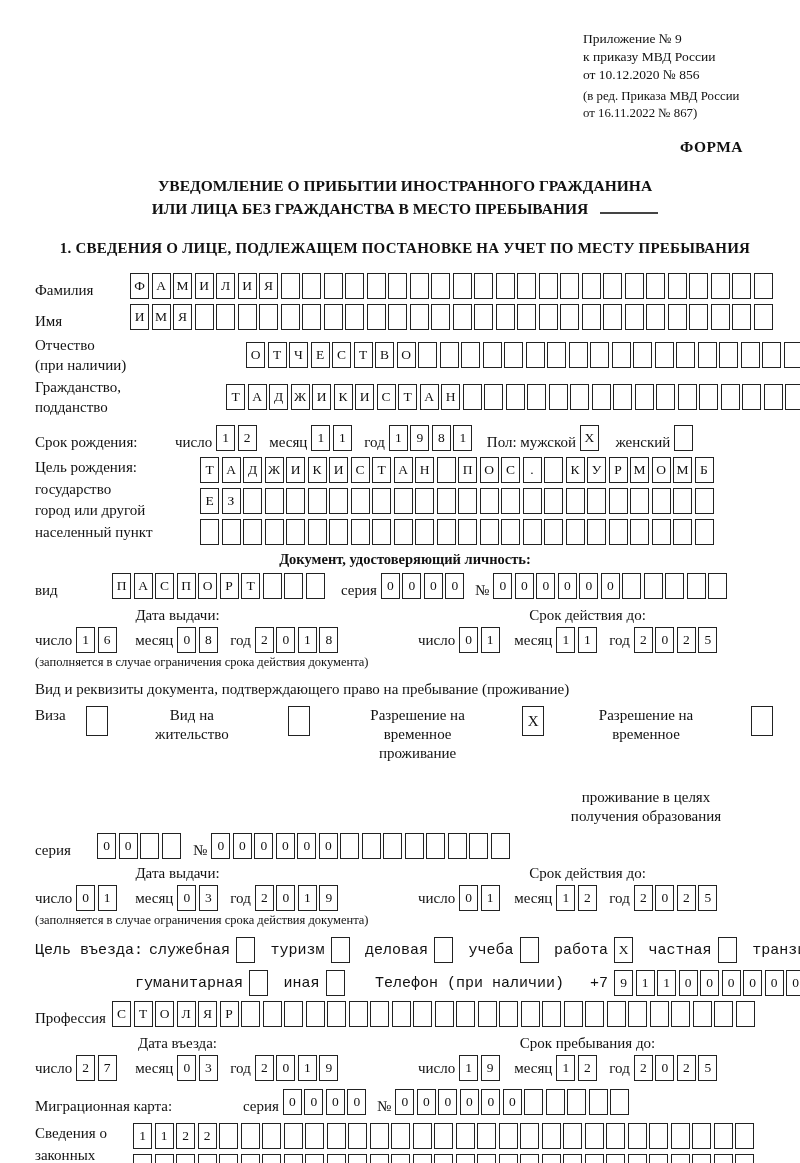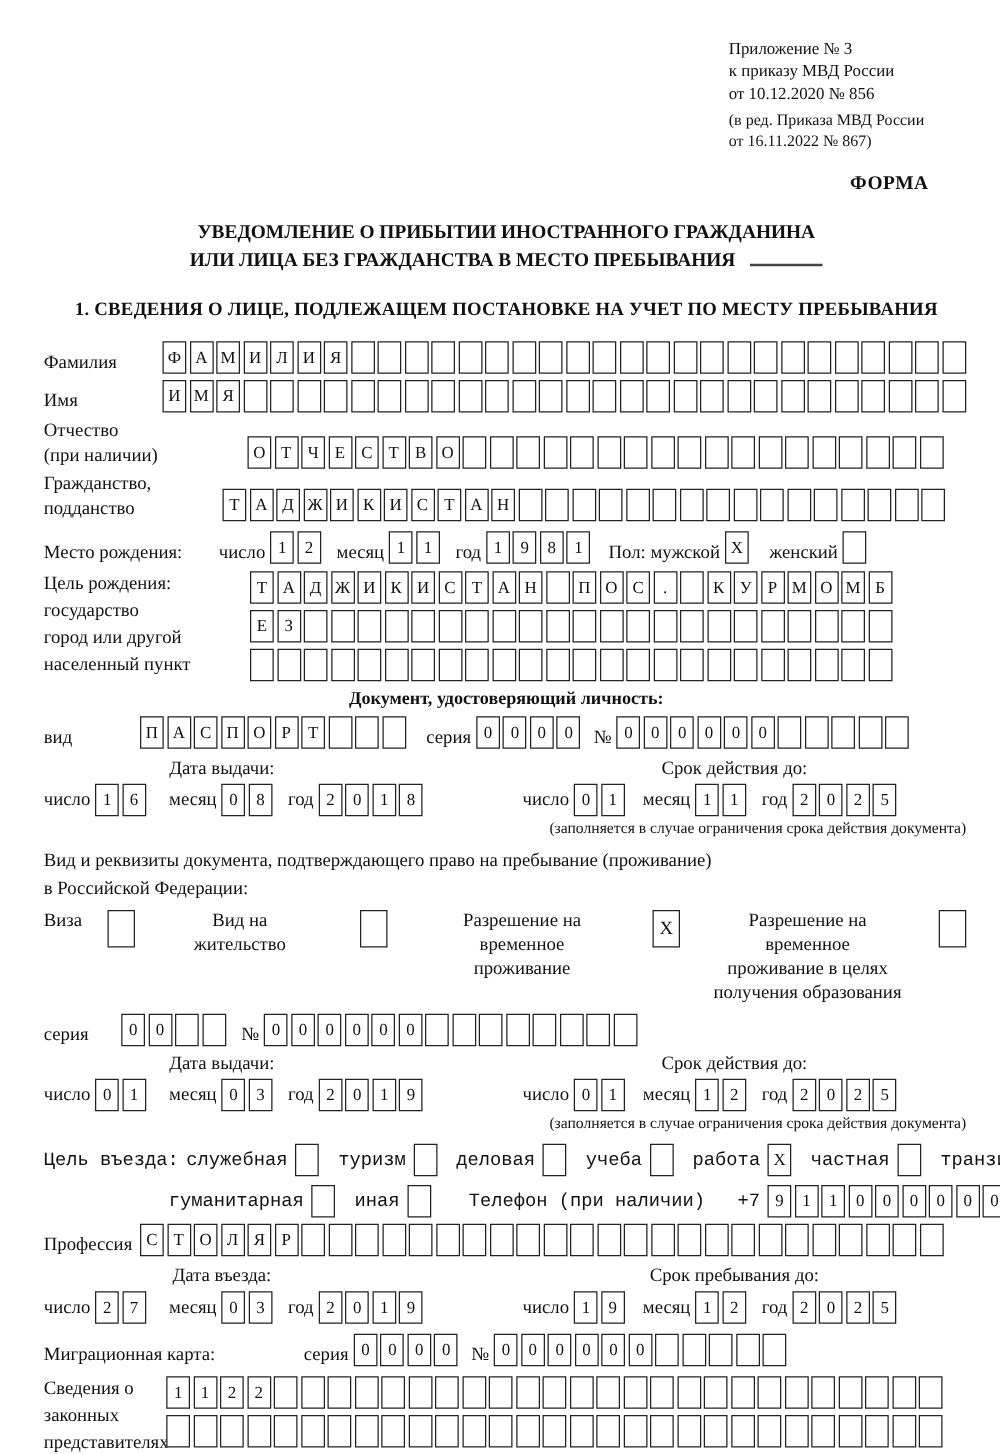--- a/index.html
+++ b/index.html
@@ -13,21 +13,21 @@
   .ref { margin-left:548px; width:200px; font-size:13.5px; line-height:18px; }
   .ref .small { font-size:12.8px; line-height:17px; }
   .ref .gap { margin-top:4px; }
   .forma { text-align:right; padding-right:32px; font-weight:bold; font-size:15.5px; margin-top:16px; letter-spacing:.5px; }
   .title { text-align:center; font-weight:bold; font-size:15.5px; line-height:23px; margin-top:18px; }
   .uline { display:inline-block; width:58px; border-bottom:2px solid #444; margin-left:12px; height:13px; }
   .sec1 { text-align:center; font-weight:bold; font-size:15px; margin-top:20px; letter-spacing:.2px; }
 
   
   .row { display:flex; align-items:flex-end; margin-top:5px; }
-  .row.top { align-items:flex-end; }
+  .row.top { align-items:center;gap:48px; }
   .lbl { font-size:15px; flex-shrink:0; }
   .lbl2 { font-size:15px; line-height:20px; flex-shrink:0; }
   .w95 { width:95px; } .w143 { width:143px; } .w163 { width:163px; } .w77 { width:77px; } .w165 { width:165px; } .w98 { width:98px; }
 
   .cells { display:inline-flex; flex-wrap:nowrap; flex-shrink:0; }
   .cell {
     width:19px; height:26px; border:1.5px solid #222; margin-right:2.5px;
     display:inline-flex; align-items:center; justify-content:center;
     font-size:13.5px; background:#fff; flex-shrink:0;
   }
@@ -37,21 +37,21 @@
   .dlbl.first { margin-left:0; }
 
   
   .dpair { display:flex; margin-top:10px; }
   .dhalf-l { width:365px; }
   .dhalf-r { width:365px; }
   .dhead { font-size:15px; text-align:center; }
   .dhead.l { padding-right:80px; }
   .dhead.r { padding-left:10px; }
   .drow { display:flex; align-items:center; margin-top:3px; }
-  .note { font-size:12.5px; text-align:right; margin-top:2px; padding-right:2px; }
+  .note { font-size:12.5px; text-align:left; margin-top:2px; padding-right:2px; }
 
   .para { font-size:15px; margin-top:8px; line-height:22px; }
 
   
   .permits { display:flex; align-items:flex-start; margin-top:6px; }
   .pitem { display:flex; align-items:flex-start;gap:16px; }
   .ptext { font-size:15px; line-height:19px; text-align:center; }
   .pbox { margin-left:9px; margin-top:0; }
 
   
@@ -66,21 +66,21 @@
   .collbl { font-size:15px; line-height:21.5px; flex-shrink:0; }
 
   .dochead { text-align:center; font-weight:bold; font-size:14.5px; margin-top:6px; }
 </style>
 </head>
 <body>
 
 <div class="page">
 
   <div class="ref">
-    <div>Приложение № 3</div>
+    <div>Приложение № 9</div>
     <div>к приказу МВД России</div>
     <div>от 10.12.2020 № 856</div>
     <div class="small gap">(в ред. Приказа МВД России</div>
     <div class="small">от 16.11.2022 № 867)</div>
   </div>
 
   <div class="forma">ФОРМА</div>
 
   <div class="title">
     <div>УВЕДОМЛЕНИЕ О ПРИБЫТИИ ИНОСТРАННОГО ГРАЖДАНИНА</div>
@@ -226,21 +226,21 @@
         <span class="cell"></span>
         <span class="cell"></span>
         <span class="cell"></span>
         <span class="cell"></span>
         <span class="cell"></span>
         <span class="cell"></span>
       </span>
   </div>
 
   <div class="row" style="margin-top:8px;">
-    <span class="lbl" style="width:140px;">Место рождения:</span>
+    <span class="lbl" style="width:140px;">Срок рождения:</span>
     <span class="dlbl first">число</span>
     <span class="cells">
         <span class="cell">1</span>
         <span class="cell">2</span>
       </span>
     <span class="dlbl">месяц</span>
     <span class="cells">
         <span class="cell">1</span>
         <span class="cell">1</span>
       </span>
@@ -432,21 +432,20 @@
             <span class="cell">2</span>
             <span class="cell">5</span>
           </span>
       </div>
     </div>
   </div>
   <div class="note">(заполняется в случае ограничения срока действия документа)</div>
 
   <div class="para">
     <div>Вид и реквизиты документа, подтверждающего право на пребывание (проживание)</div>
-    <div>в Российской Федерации:</div>
   </div>
 
   <div class="permits">
     <div class="pitem">
       <span class="ptext">Виза</span>
       <span class="cells pbox" style="margin-left:4px;">
           <span class="cell big"></span>
         </span>
     </div>
     <div class="pitem" style="margin-left:24px;">
@@ -460,21 +459,21 @@
         <span style="display:block;">Разрешение на временное</span>
         <span style="display:block;">проживание</span>
       </span>
       <span class="cells pbox">
           <span class="cell big">X</span>
         </span>
     </div>
     <div class="pitem" style="margin-left:20px;">
       <span class="ptext">
         <span style="display:block;">Разрешение на временное</span>
-        <span style="display:block;">проживание в целях</span>
+        <span style="display:block;margin-top:44px;">проживание в целях</span>
         <span style="display:block;">получения образования</span>
       </span>
       <span class="cells pbox">
           <span class="cell big"></span>
         </span>
     </div>
   </div>
 
   <div class="row" style="margin-top:7px;">
     <span class="lbl" style="width:62px;">серия</span>

